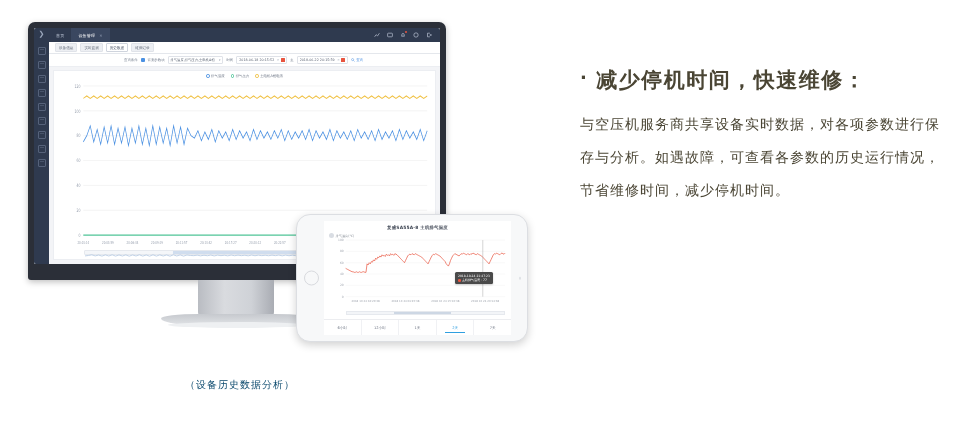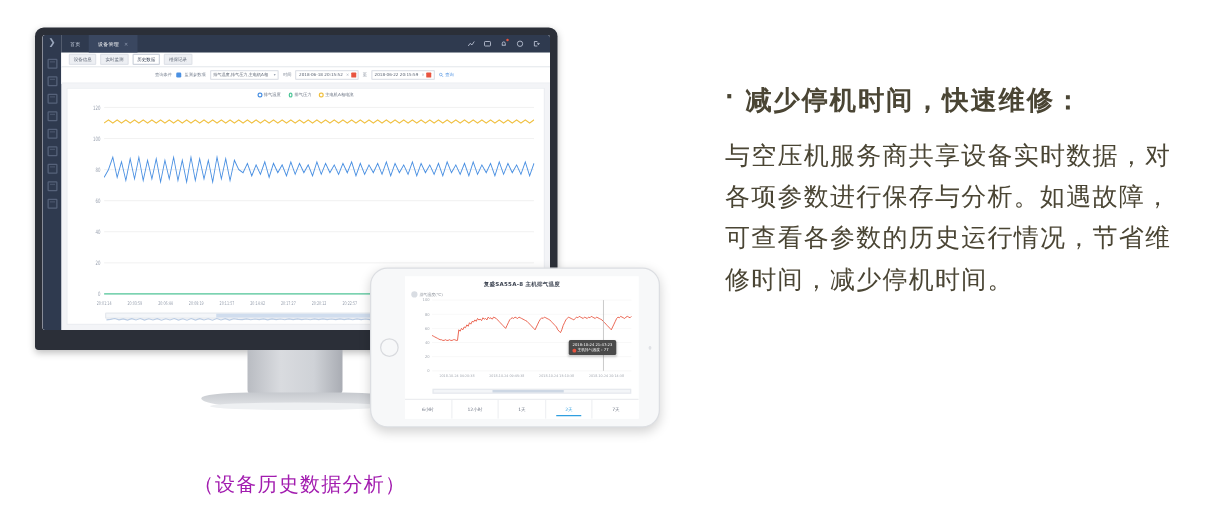--- a/index.html
+++ b/index.html
@@ -165,32 +165,32 @@
   }
   .ph-tab:last-child { border-right:none; }
   .ph-tab.active { color:#2f9fe0; }
   .ph-tab.active::after {
     content:""; position:absolute; left:22%; right:22%; bottom:2px; height:1px; background:#2f9fe0;
   }
 
   
   .caption {
     position:absolute; left:120px; top:378px; width:240px; text-align:center;
-    font-size:16px; color:#a21caf; letter-spacing:1px;
+    font-size:10px; color:#0c4a6e; letter-spacing:1px;
   }
 
   
   .right-col { position:absolute; left:580px; top:66px; width:370px; }
   .rc-head {
     display:flex; align-items:flex-start; gap:8px;
     font-size:21px; font-weight:bold; color:#4a4534; letter-spacing:1.5px;
   }
   .rc-bullet { font-size:18px; line-height:24px; color:#4a4534; }
   .rc-body {
-    margin-top:14px; font-size:20px; line-height:33px; color:#4a4534;
+    margin-top:14px; font-size:14px; line-height:33px; color:#4a4534;
     letter-spacing:1px;
   }
 </style>
 </head>
 <body>
 
 <div id="root">
 
   <div class="monitor-wrap">
     <div class="monitor-bezel">

